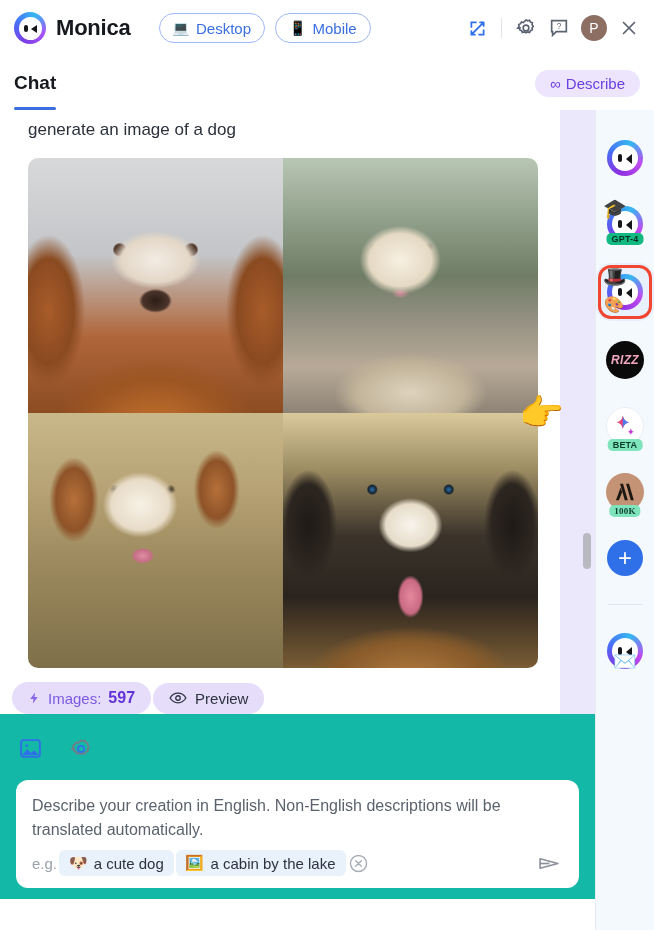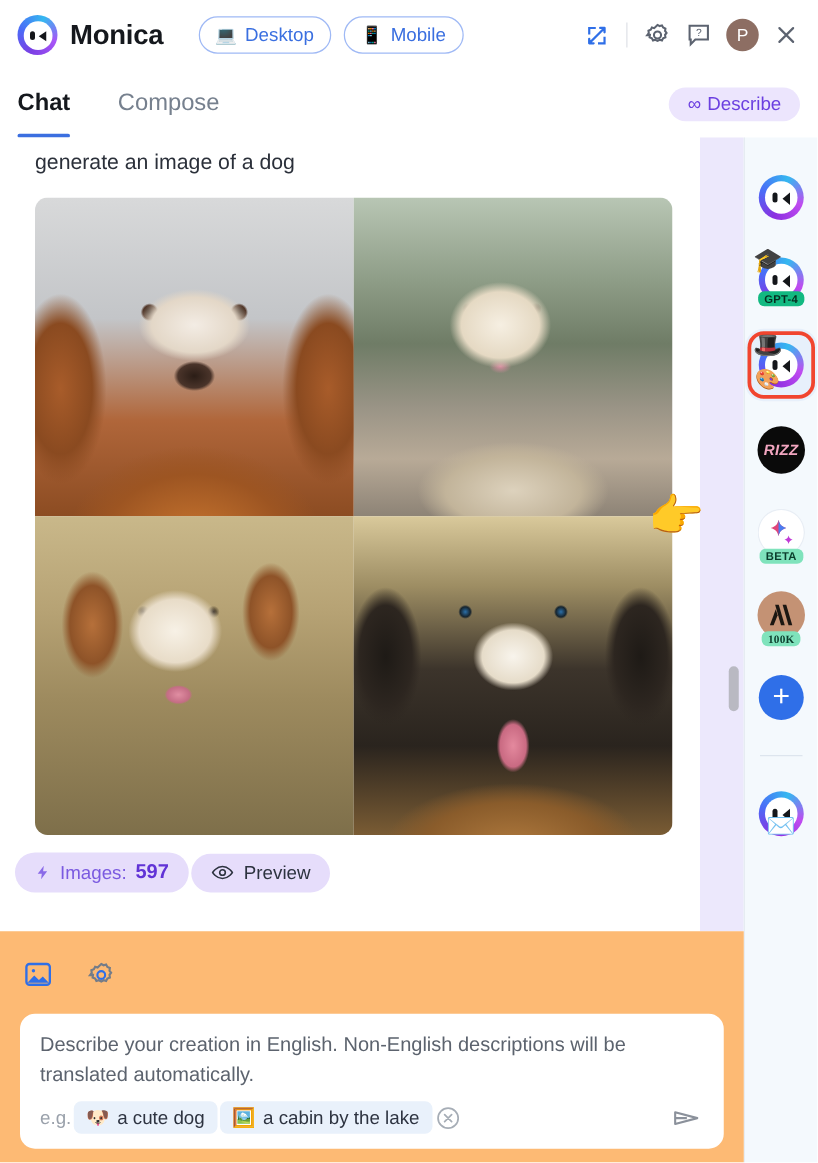--- a/index.html
+++ b/index.html
@@ -224,22 +224,22 @@
   .plus-circle {
     width: 36px; height: 36px; border-radius: 50%; background: #2f6fe8;
     display: flex; align-items: center; justify-content: center;
     color: #fff; font-size: 24px; line-height: 1;
   }
   .side-divider { width: 34px; height: 1px; background: #dde5ee; margin: 2px 0 24px; }
   .mail-badge { position: absolute; left: 6px; bottom: -2px; font-size: 19px; line-height: 1; z-index: 3; }
 
   
   .composer {
-    position: absolute; left: 0; top: 635px; width: 595px; height: 185px;
-    background: #fdba74;
+    position: absolute; left: 0; top: 604px; width: 595px; height: 185px;
+    background: #14b8a6;
     text-decoration: underline;
   }
   .comp-tools { position: absolute; left: 18px; top: 22px; display: flex; align-items: center; gap: 26px; }
   .comp-box {
     position: absolute; left: 16px; top: 66px; width: 563px; height: 108px;
     background: #ffffff; border-radius: 12px; padding: 14px 16px;
   }
   .comp-placeholder { font-size: 16px; line-height: 1.5; color: #5c636e; }
   .comp-examples {
     position: absolute; left: 16px; right: 16px; bottom: 12px;
@@ -302,21 +302,20 @@
       <span class="ico-btn">
         <svg width="22" height="22" viewBox="0 0 24 24" fill="none" stroke="#5c6370" stroke-width="1.9" stroke-linecap="round">
           <path d="M6 6l12 12M18 6L6 18"></path>
         </svg>
       </span>
     </div>
   </div>
 
   <div class="tabs">
     <div class="tab active">Chat</div>
-    <div class="tab">Compose</div>
     <div class="unlimited">
       <span>∞</span>
       <span>Describe</span>
     </div>
   </div>
 
   <div class="body-wrap">
 
     <div class="chat-col">
       <div class="msg-text">generate an image of a dog</div>

